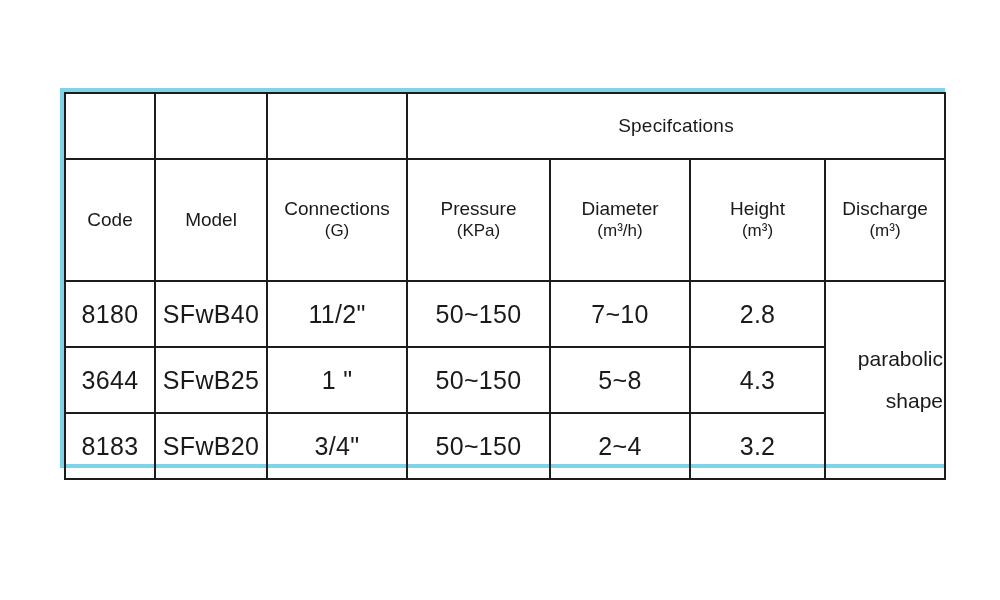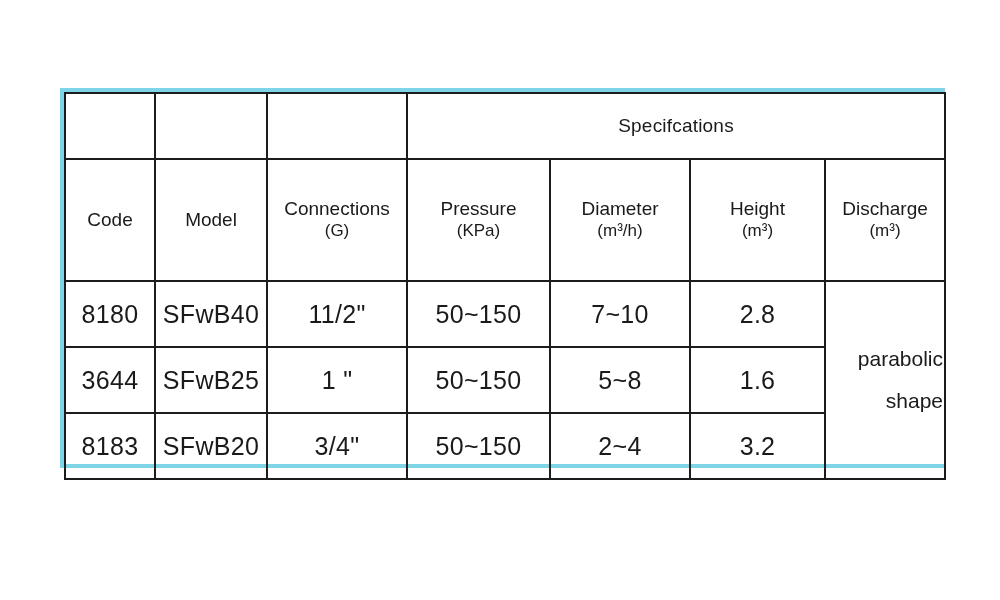--- a/index.html
+++ b/index.html
@@ -182,21 +182,21 @@
           <span>parabolic</span>
           <span>shape</span>
         </td>
       </tr>
       <tr>
         <td class="data-cell code">3644</td>
         <td class="data-cell model">SFwB25</td>
         <td class="data-cell">1 "</td>
         <td class="data-cell">50~150</td>
         <td class="data-cell">5~8</td>
-        <td class="data-cell">1.6</td>
+        <td class="data-cell">4.3</td>
       </tr>
       <tr>
         <td class="data-cell code">8183</td>
         <td class="data-cell model">SFwB20</td>
         <td class="data-cell">3/4"</td>
         <td class="data-cell">50~150</td>
         <td class="data-cell">2~4</td>
         <td class="data-cell">3.2</td>
       </tr>
     </tbody>

